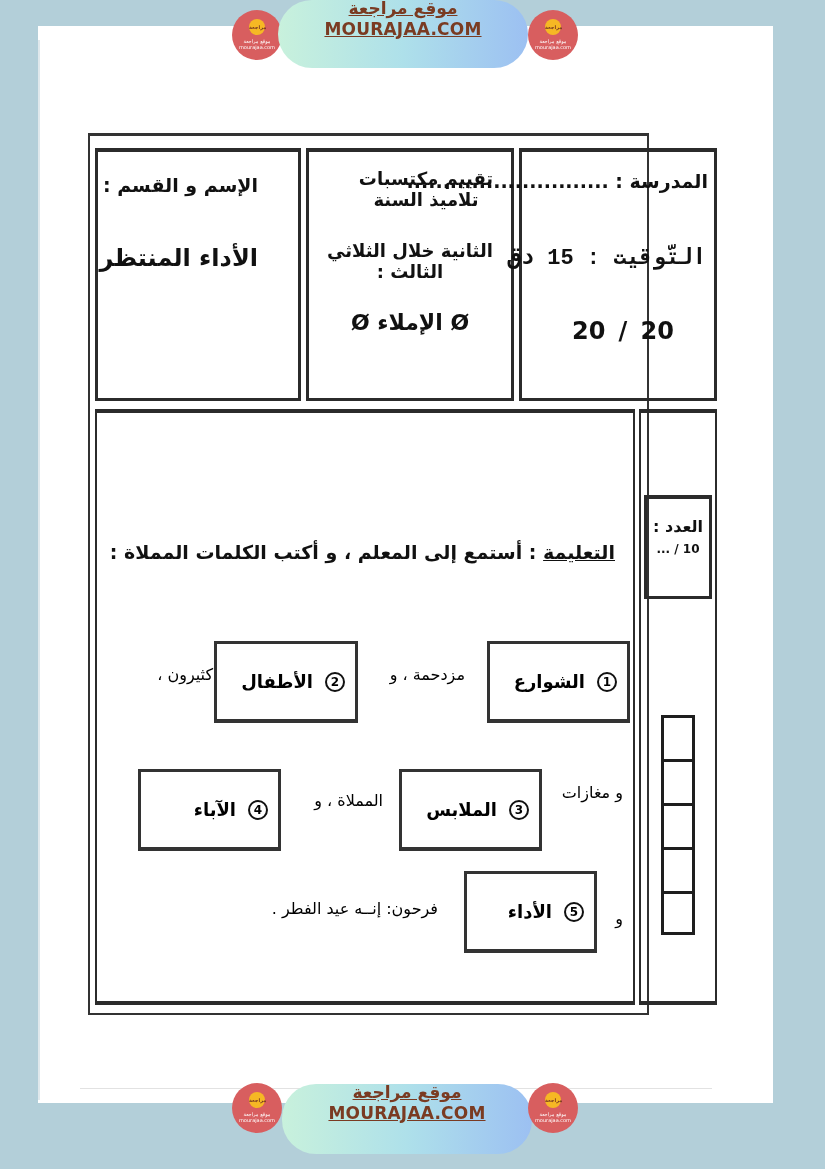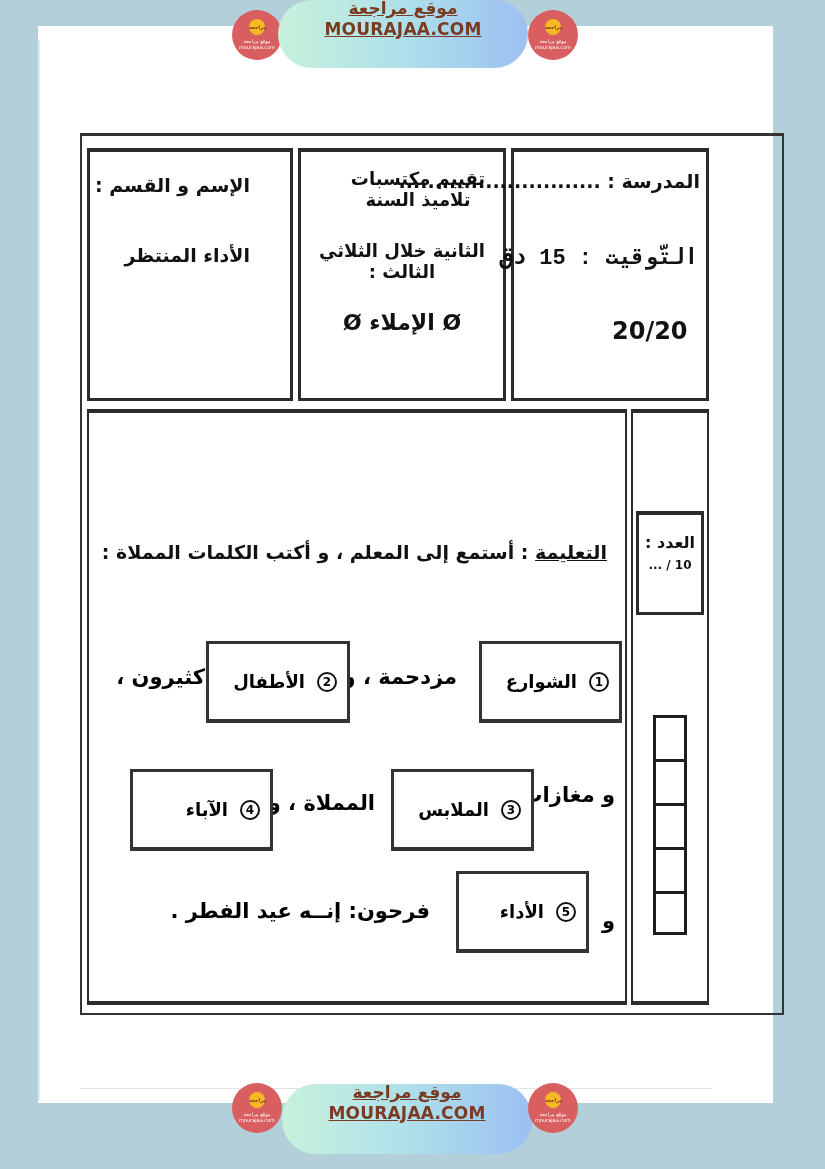--- a/index.html
+++ b/index.html
@@ -49,47 +49,47 @@
   }
   .badge .tiny { display: block; font-size: 5px; line-height: 6px; }
   .badge.tl { left: 232px; top: 10px; }
   .badge.tr { left: 528px; top: 10px; }
   .badge.bl { left: 232px; top: 1083px; }
   .badge.br { left: 528px; top: 1083px; }
 
   
   .sheet {
     position: absolute;
-    left: 80px; top: 133px;
-    width: 704px; height: 882px;
+    left: 88px; top: 133px;
+    width: 561px; height: 882px;
     border: 2px solid #333;
     border-top-width: 3px;
   }
   .hdr-cell {
     position: absolute;
     top: 12px; height: 253px;
     border: 3px solid #2b2b2b;
     border-top-width: 4px;
     direction: rtl;
     font-family: "DejaVu Sans", sans-serif;
     font-weight: bold;
     color: #111;
     text-align: center;
   }
   .hdr-left { left: 5px; width: 206px; }
   .hdr-mid { left: 216px; width: 208px; }
   .hdr-right { left: 429px; width: 198px; }
   .hdr-left .l1 { position: absolute; top: 22px; right: 40px; font-size: 19px; }
-  .hdr-left .l2 { position: absolute; top: 92px; right: 40px; font-size: 19px; }
+  .hdr-left .l2 { position: absolute; top: 92px; right: 40px; font-size: 24px; }
   .hdr-mid .l1 { position: absolute; top: 16px; left: 0; right: 0; font-size: 18px; padding-left: 32px; }
   .hdr-mid .l2 { position: absolute; top: 88px; left: 0; right: 0; font-size: 18px; }
   .hdr-mid .l3 { position: absolute; top: 158px; left: 0; right: 0; font-size: 22px; }
   .hdr-right .l1 { position: absolute; top: 18px; right: 6px; font-size: 19px; white-space: nowrap; }
   .hdr-right .l2 { position: absolute; top: 92px; right: 8px; font-size: 22px; white-space: nowrap; font-family: Liberation Mono, monospace; }
-  .hdr-right .l3 { position: absolute; top: 165px; left: 50px; right: 40px; font-size: 24px; display: flex; justify-content: space-between; direction: ltr; margin-left: 48px; }
+  .hdr-right .l3 { position: absolute; top: 165px; left: 50px; right: 40px; font-size: 24px; display: flex; justify-content: space-between; direction: ltr; }
 
   .body-main {
     position: absolute;
     left: 5px; top: 273px;
     width: 540px; height: 596px;
     border: 2px solid #2b2b2b;
     border-top-width: 4px;
     border-bottom-width: 4px;
   }
   .body-side {
@@ -102,21 +102,20 @@
   }
   .score-box {
     position: absolute;
     left: 3px; top: 82px; width: 68px; height: 104px;
     border: 3px solid #2b2b2b;
     border-top-width: 4px;
     text-align: center;
     font-weight: bold;
     font-size: 16px;
     color: #111;
-    margin-top: 16px;
   }
   .score-box .lbl { display: block; margin-top: 18px; direction: rtl; }
   .score-box .val { display: block; margin-top: 6px; font-size: 12px; }
   .check-col {
     position: absolute;
     left: 20px; top: 302px; width: 34px;
   }
   .check-col .cb {
     width: 34px; height: 44px;
     border: 3px solid #1e1e1e;
@@ -141,21 +140,21 @@
     direction: rtl;
     font-size: 18px; font-weight: bold;
     display: flex; align-items: center;
     padding-right: 10px;
   }
   .word-box .num {
     display: inline-block; width: 20px; height: 20px; border-radius: 50%;
     border: 2px solid #111; font-size: 12px; text-align: center; line-height: 16px;
     margin-left: 12px; direction: ltr;
   }
-  .txt { position: absolute; white-space: nowrap; direction: rtl; font-size: 21px; font-weight: bold; }
+  .txt { position: absolute; white-space: nowrap; direction: rtl; font-size: 16px; font-weight: normal; }
 </style>
 </head>
 <body>
 
 <div class="page"></div>
 <div class="page-left-edge"></div>
 
 <div class="badge tl">
   <span class="dot">مراجعة</span>
   <span class="tiny">موقع مراجعة mourajaa.com</span>

